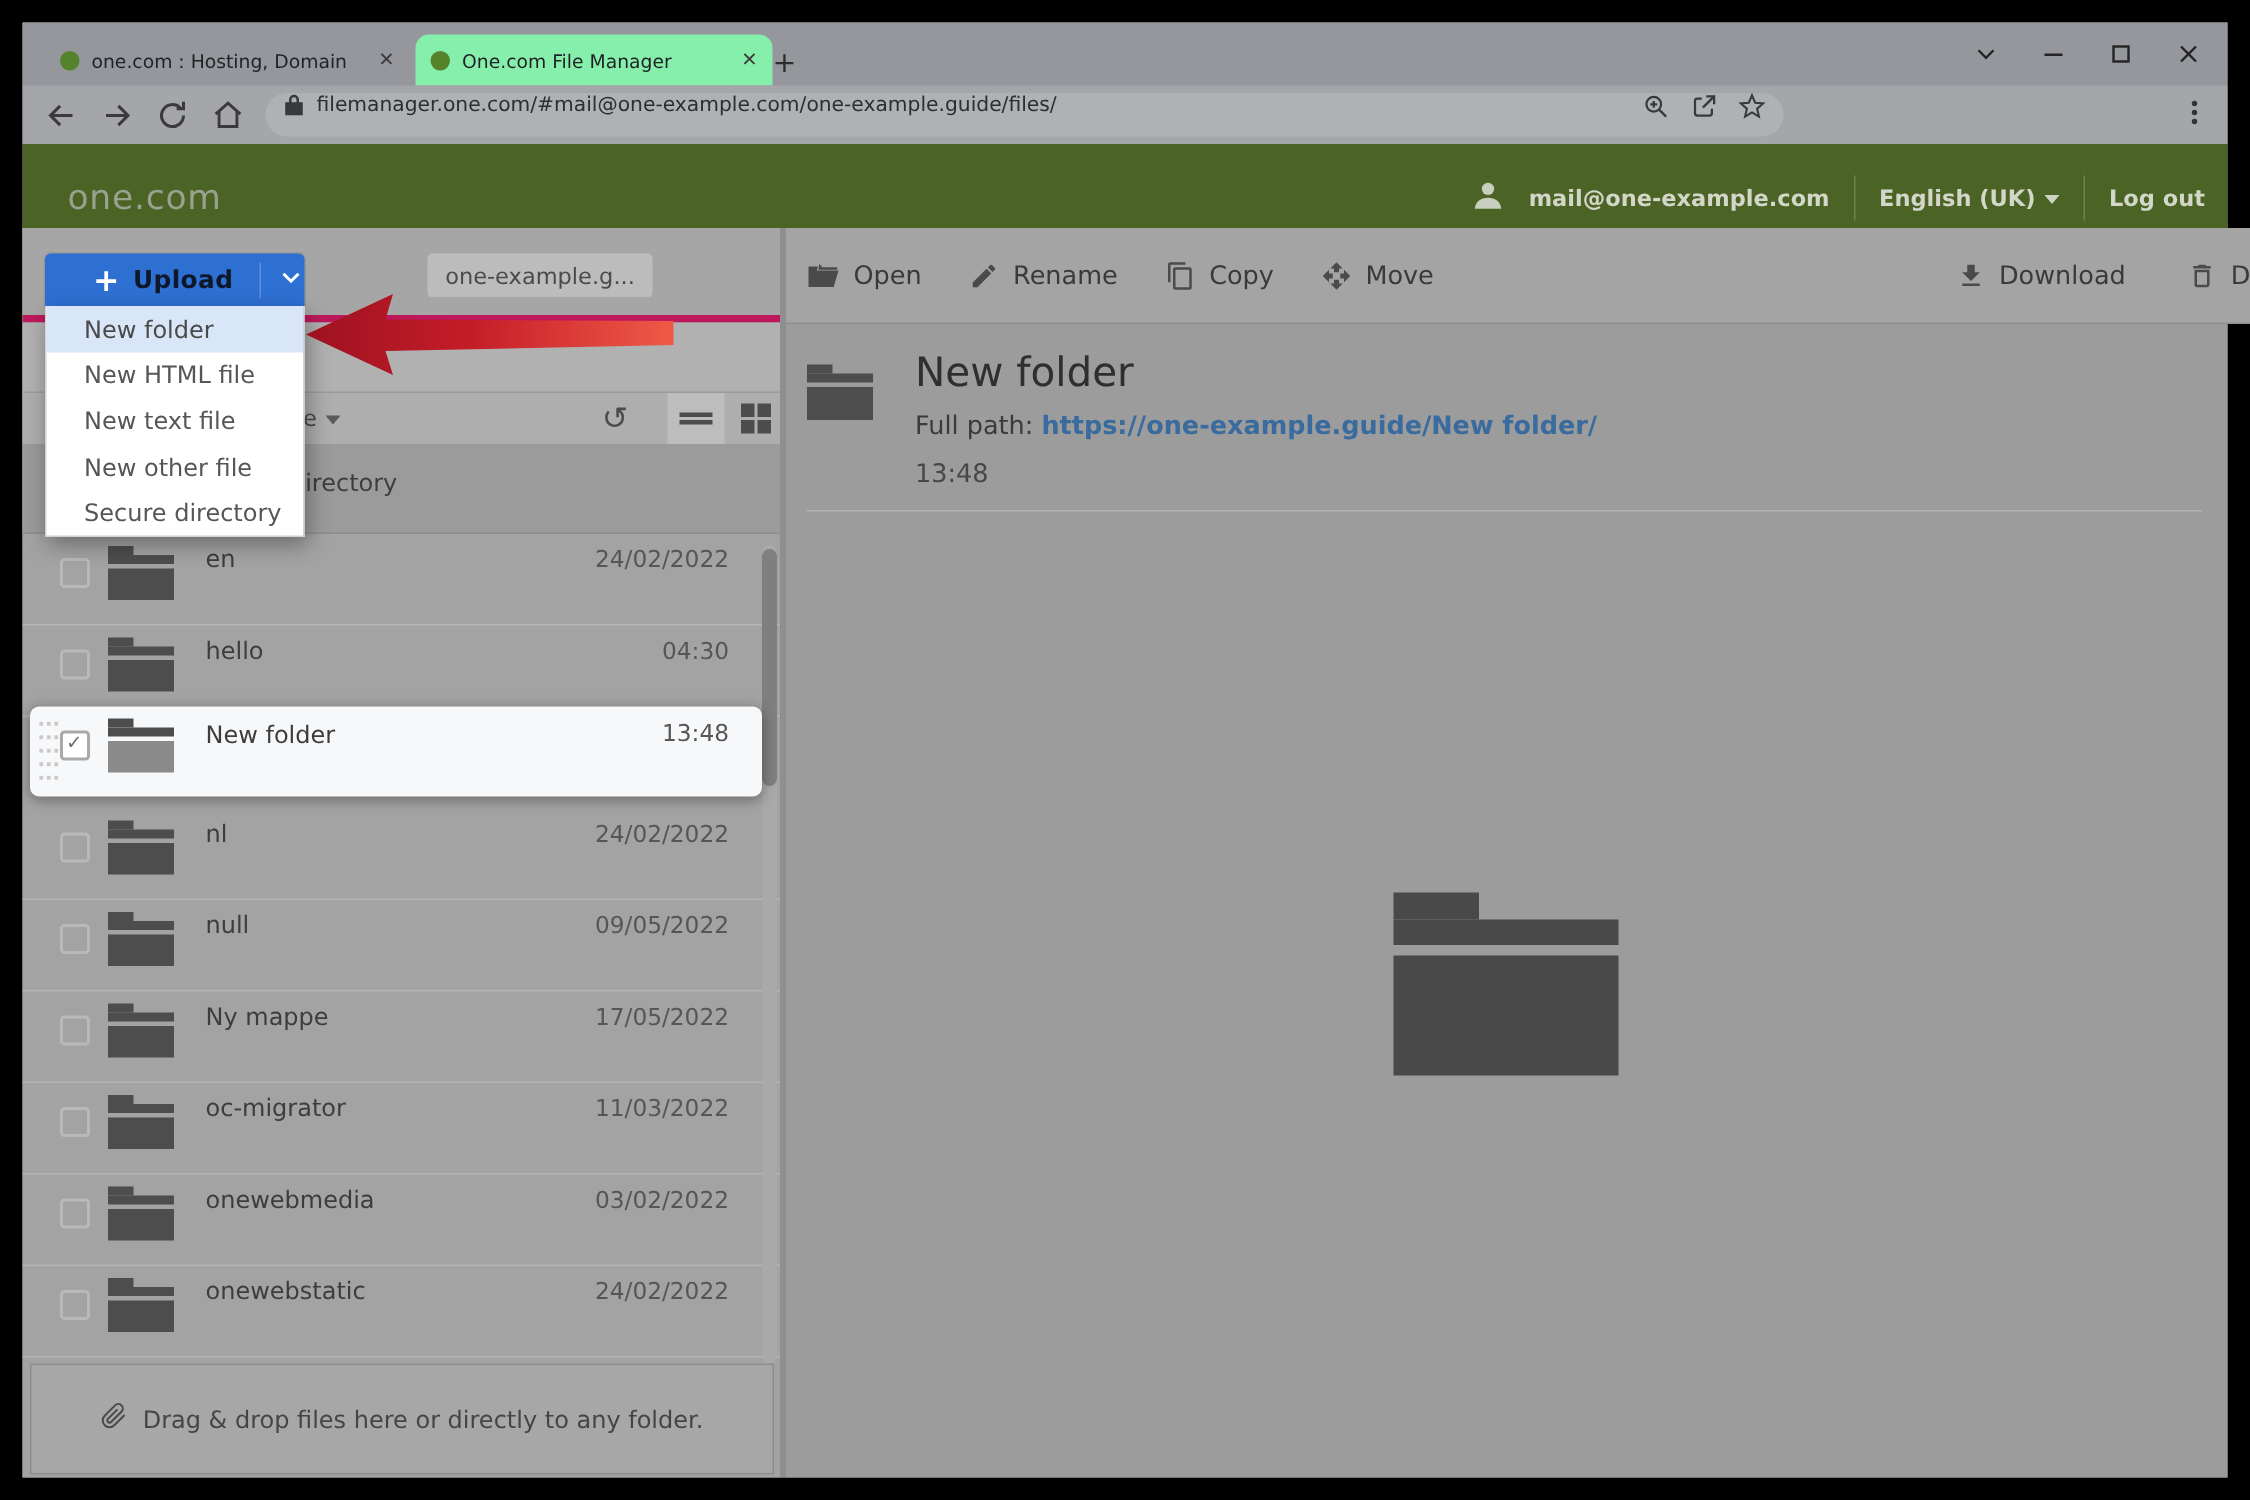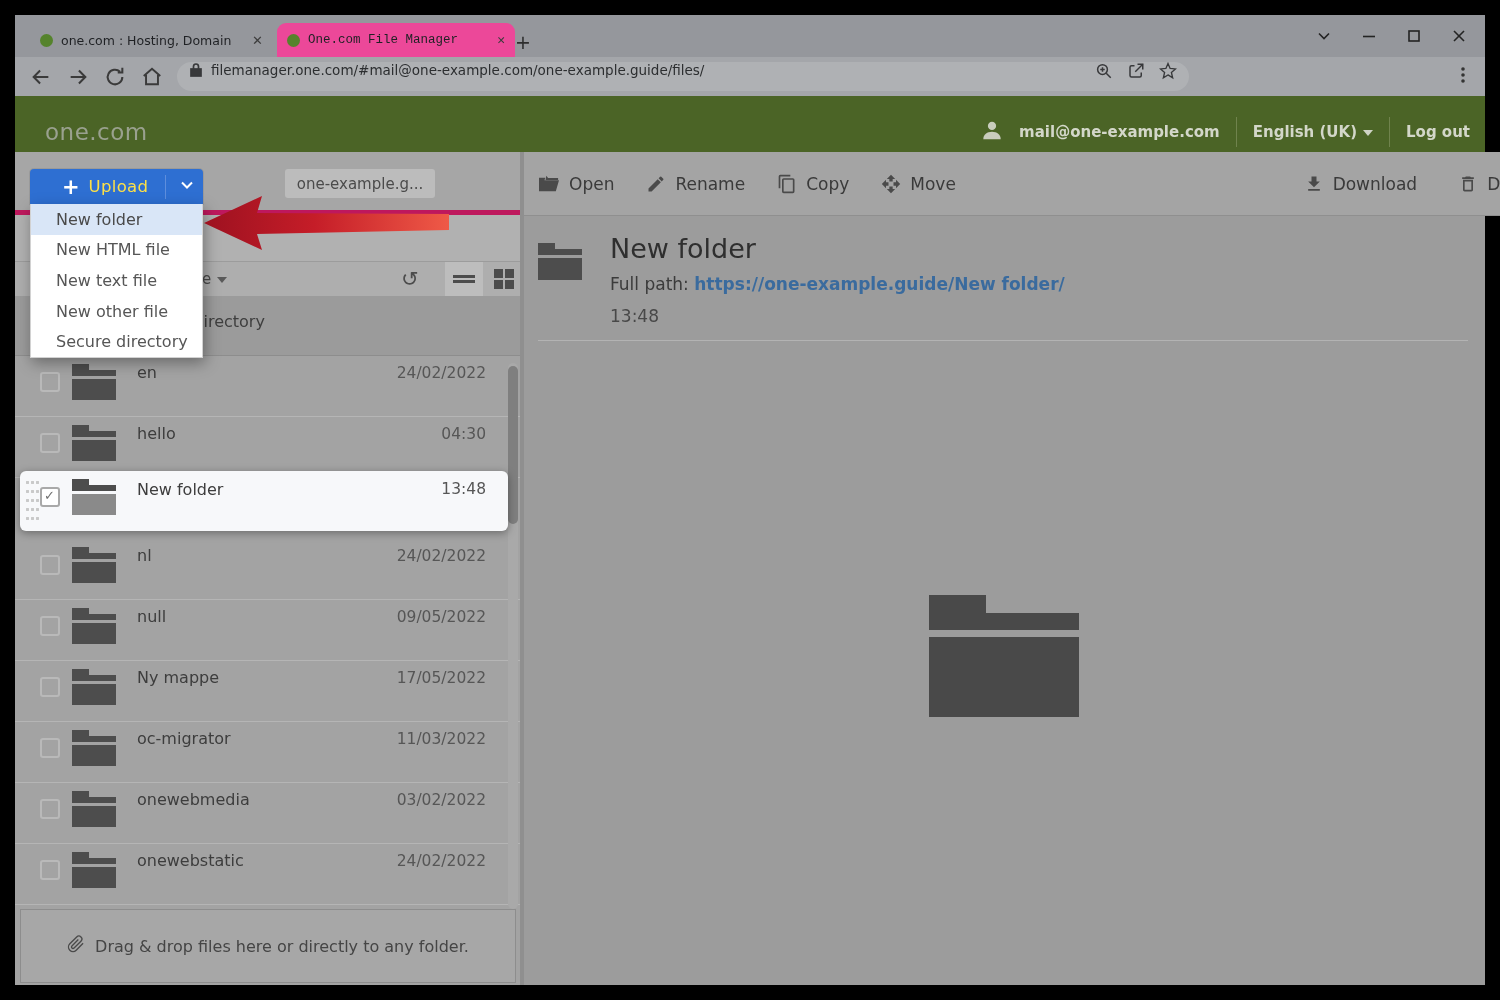--- a/index.html
+++ b/index.html
@@ -4,21 +4,21 @@
 <style>
   html,body{margin:0;padding:0;width:1500px;height:1000px;background:#000;overflow:hidden;
     font-family:"DejaVu Sans","Liberation Sans",sans-serif;}
   .abs{position:absolute;}
   
   #window{left:15px;top:15px;width:1470px;height:970px;background:#95979c;}
   #tabstrip{left:0;top:0;width:1470px;height:42px;background:#95979c;}
   .tab{top:8px;height:34px;display:flex;align-items:center;gap:8px;padding:0 10px;box-sizing:border-box;}
   .tab .fav{width:13px;height:13px;border-radius:50%;background:#55832c;flex:0 0 auto;}
   .tab .ttl{font-size:12.5px;color:#1f2124;white-space:nowrap;overflow:hidden;max-width:170px;}
-  .tab.active{background:#ec4899;border-radius:9px 9px 0 0;font-family:Liberation Mono, monospace;}
+  .tab.active{background:#86efac;border-radius:9px 9px 0 0;}
   .tab .x{font-size:13px;color:#3c3c3c;margin-left:auto;}
   #newtab{left:500px;top:16px;font-size:19px;color:#2d2d2d;}
   #wctrl{right:18px;top:8px;display:flex;gap:29px;align-items:center;height:26px;color:#242424;}
   #wctrl svg{display:block;}
   
   #navbar{left:0;top:42px;width:1470px;height:39px;background:#a4a6aa;display:flex;align-items:center;}
   .navic{margin-left:15px;width:22px;height:22px;color:#3a3a3a;}
   #urlpill{margin-left:14px;width:1012px;height:29px;background:#afb1b4;border-radius:15px;display:flex;align-items:flex-start;padding:0 12px;box-sizing:border-box;}
   #urltext{font-size:13.5px;color:#2c2e30;margin-left:8px;flex:1;white-space:nowrap;overflow:hidden;}
   .pillic{width:18px;height:18px;color:#38393b;margin-left:14px;flex:0 0 auto;}
@@ -89,21 +89,21 @@
   #detail-time{left:86px;top:154px;font-size:17px;color:#484848;}
   #detail-div{left:14px;top:188px;width:930px;height:1px;background:#b3b3b3;}
   #bigfolder{left:405px;top:443px;width:150px;height:122px;}
   #bigfolder i{position:absolute;display:block;background:#494949;}
   #bigfolder .t{left:0;top:0;width:57px;height:18px;}
   #bigfolder .br{left:0;top:18px;width:150px;height:17px;}
   #bigfolder .bo{left:0;top:42px;width:150px;height:80px;}
   
   #uploadbtn{left:30px;top:169px;width:173px;height:35px;background:#2e6fd2;border-radius:4px 4px 0 0;display:flex;align-items:center;z-index:40;box-shadow:0 0 0 1px rgba(0,0,0,.08);}
   #uploadbtn .plus{color:#fff;font-size:21px;margin-left:32px;font-weight:bold;}
-  #uploadbtn .lab{color:#fde047;font-size:16.5px;font-weight:normal;margin-left:9px;letter-spacing:.3px;text-align:center;}
+  #uploadbtn .lab{color:#0f172a;font-size:16.5px;font-weight:bold;margin-left:9px;letter-spacing:.3px;text-align:center;}
   #uploadbtn .vdiv{width:1px;height:24px;background:#5e8edd;margin-left:17px;}
   #uploadbtn .chev{margin-left:12px;color:#fff;}
   #uploadmenu{left:30px;top:204px;width:173px;background:#fff;z-index:40;border:1px solid #d2d2d2;border-top:none;box-shadow:2px 5px 14px rgba(0,0,0,.35);box-sizing:border-box;}
   .menu-item{height:30.6px;display:flex;align-items:center;padding-left:25px;font-size:16px;color:#565656;}
   .menu-item.hl{background:#d9e6f7;color:#4a4a4a;}
   #redarrow{left:198px;top:188px;z-index:45;}
 </style>
 </head>
 <body>
 

